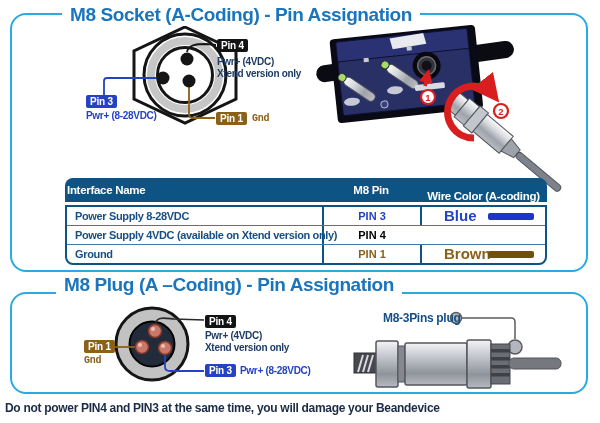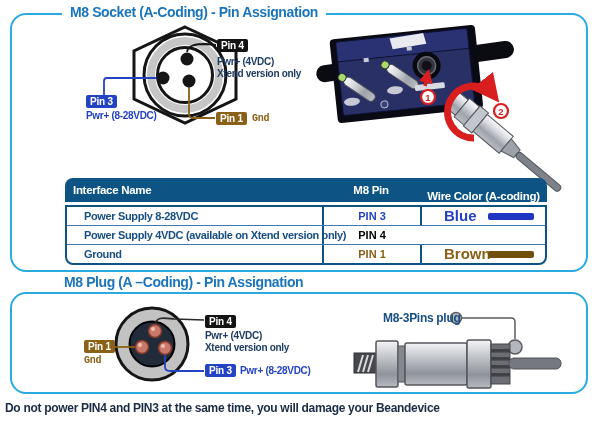--- a/index.html
+++ b/index.html
@@ -1,47 +1,47 @@
 <!DOCTYPE html>
 <html><head>
 <meta charset="utf-8">
 <style>
   html,body{margin:0;padding:0;background:#fff;}
   .stage{position:relative;width:600px;height:423px;background:#fff;overflow:hidden;
          font-family:"Liberation Sans","DejaVu Sans",sans-serif;}
   .box{position:absolute;border:2px solid #29ABE2;border-radius:16px;background:#fff;z-index:0;}
   #box-top{left:10px;top:13px;width:574px;height:255px;}
   #box-bottom{left:10px;top:292px;width:574px;height:98px;}
-  .sec-title{position:absolute;background:#fff;color:#1B75BC;font-weight:bold;font-size:14px;
+  .sec-title{position:absolute;background:#fff;color:#1B75BC;font-weight:bold;font-size:19px;
              letter-spacing:-0.4px;padding:0 8px;z-index:5;white-space:nowrap;}
   #title-socket{left:62px;top:4px;}
   #title-plug{left:56px;top:274px;}
   #vector-layer{position:absolute;left:0;top:0;width:600px;height:423px;z-index:1;}
   .chip{position:absolute;color:#fff;font-size:10px;font-weight:bold;padding:0 4px;height:13px;
         line-height:13px;border-radius:2px;letter-spacing:-0.2px;z-index:3;white-space:nowrap;}
   .chip.black{background:#131313;}
   .chip.blue{background:#2443C4;}
   .chip.brown{background:#8A6116;}
   .desc{position:absolute;font-size:10px;font-weight:bold;letter-spacing:-0.3px;z-index:3;white-space:nowrap;}
   .desc.navy{color:#1E3C64;}
   .desc.blue{color:#2443C4;}
   .desc.brown{color:#8A6116;font-family:Liberation Mono, monospace;}
   #p-callout-label{position:absolute;left:383px;top:311px;color:#174E84;font-size:12px;
                    font-weight:bold;letter-spacing:-0.3px;z-index:3;}
   
   #pin-table{position:absolute;left:65px;top:178px;width:482px;z-index:2;}
   .thead{display:flex;background:#0D5484;color:#fff;height:24px;line-height:24px;
          border-radius:8px 8px 0 0;font-weight:bold;font-size:11.5px;letter-spacing:-0.3px;}
-  .th1{width:257px;padding-left:8px;box-sizing:border-box;}
+  .th1{width:257px;padding-left:2px;box-sizing:border-box;}
   .th2{width:98px;text-align:center;}
   .th3{flex:1;text-align:center;margin-top:6px;}
   .tbody{margin-top:3px;border:2px solid #0D5484;border-radius:0 0 8px 8px;background:#fff;overflow:hidden;}
   .trow{display:flex;height:18px;line-height:18px;}
   .trow + .trow{border-top:1.5px solid #4077AE;}
-  .td1{width:255px;padding-left:17px;box-sizing:border-box;color:#174E84;font-weight:bold;
+  .td1{width:255px;padding-left:8px;box-sizing:border-box;color:#174E84;font-weight:bold;
        font-size:11px;letter-spacing:-0.35px;white-space:nowrap;}
   .td2{width:96px;text-align:center;font-weight:bold;font-size:11px;border-left:2px solid #0D5484;}
   .td3{flex:1;border-left:2px solid #0D5484;display:flex;align-items:center;font-weight:bold;font-size:15px;}
   .cname{width:42px;margin-left:22px;}
   .swatch{width:46px;height:7px;border-radius:2px;margin-left:2px;}
   #warning{position:absolute;left:5px;top:401px;font-size:12px;font-weight:bold;color:#1A2B45;
            letter-spacing:-0.3px;z-index:3;white-space:nowrap;}
 </style>
 </head>
 <body>

